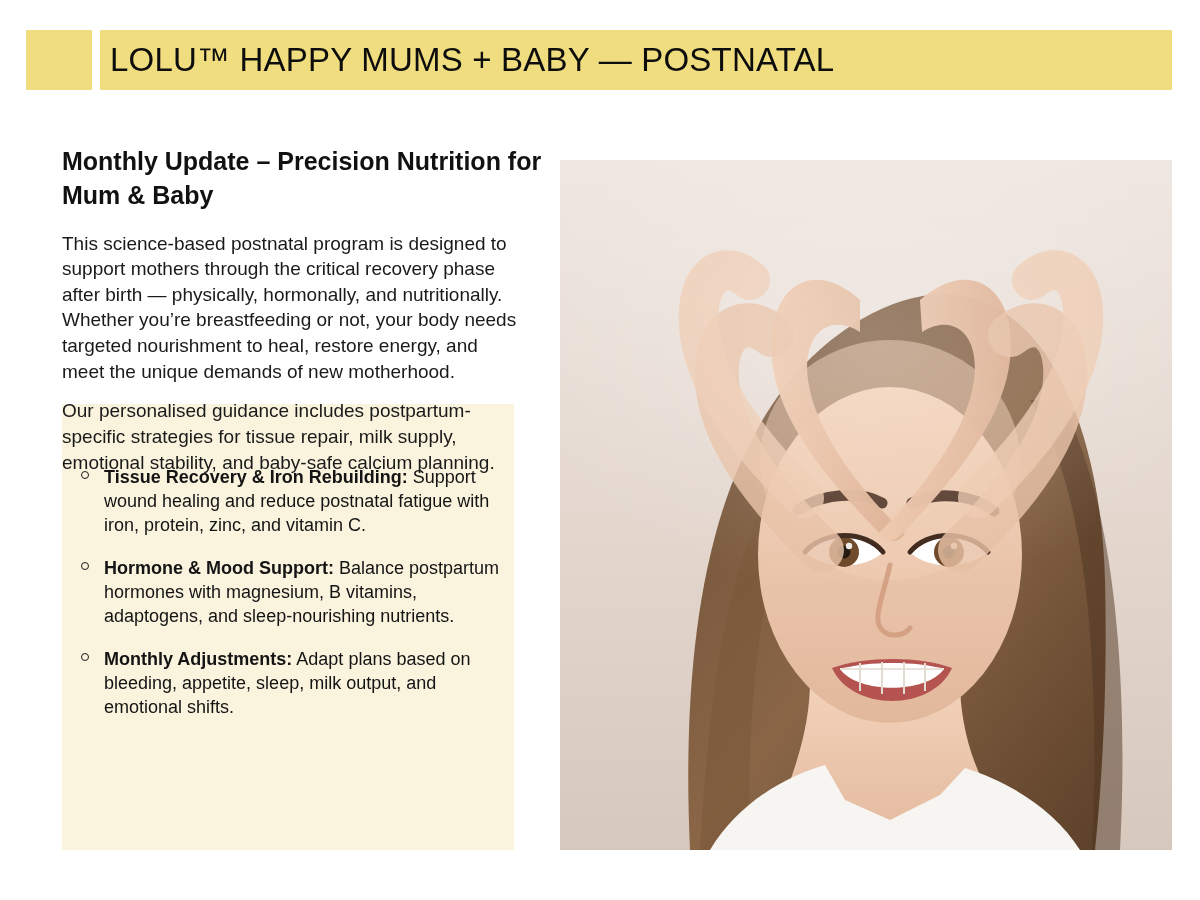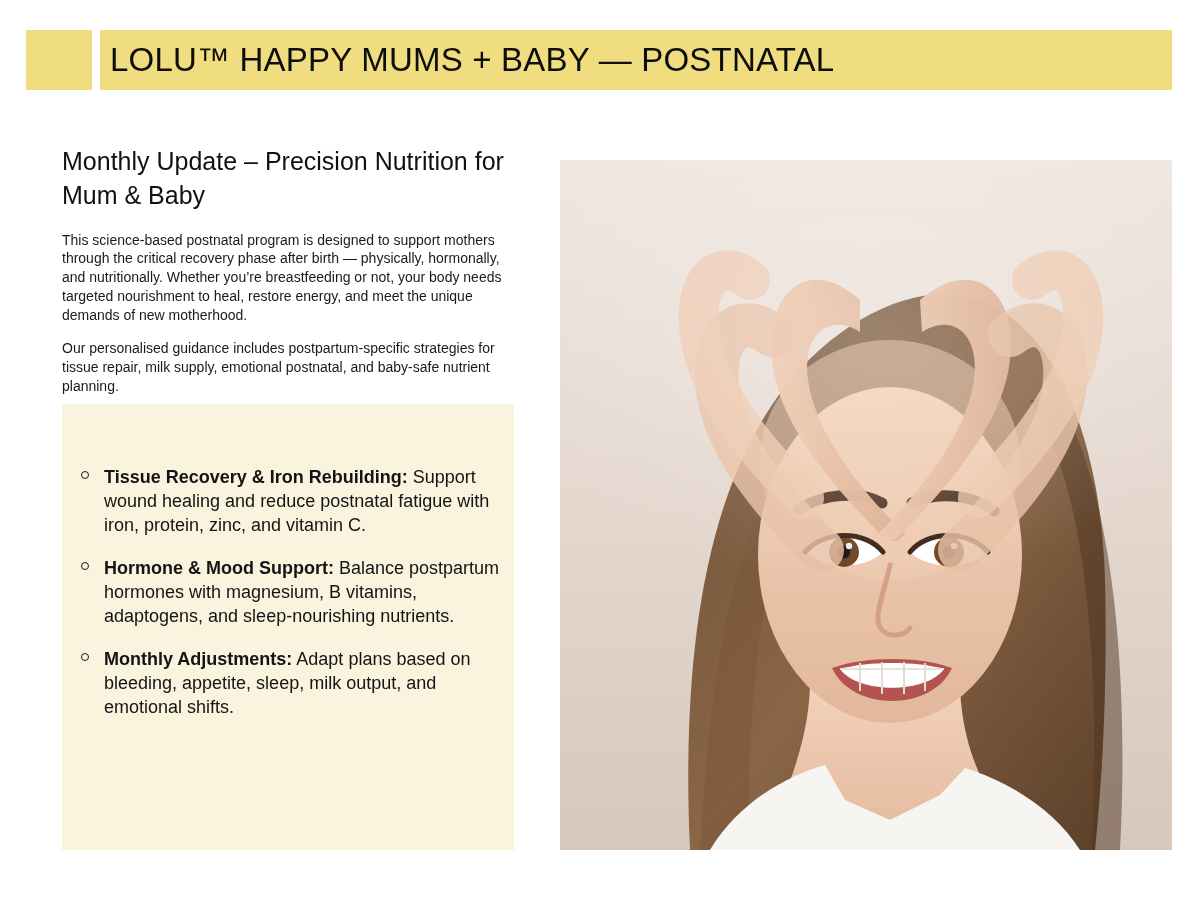--- a/index.html
+++ b/index.html
@@ -48,28 +48,28 @@
 
   
   .left-col {
     position: absolute;
     top: 145px;
     left: 62px;
     width: 500px;
   }
   .section-title {
     font-size: 25px;
-    font-weight: normal;
+    font-weight: bold;
     line-height: 1.35;
     color: #111111;
     margin: 0 0 18px 0;
     width: 500px;
   }
   .body-para {
-    font-size: 14px;
+    font-size: 19px;
     line-height: 1.35;
     color: #1a1a1a;
     margin: 0 0 14px 0;
     width: 462px;
   }
 
   
   .bullet-panel {
     position: absolute;
     top: 404px;
@@ -127,21 +127,21 @@
 
 <div class="header-band"></div>
 <div class="header-notch"></div>
 <div class="header-title">LOLU™ HAPPY MUMS + BABY — POSTNATAL</div>
 
 <div class="bullet-panel"></div>
 
 <div class="left-col">
   <h2 class="section-title">Monthly Update – Precision Nutrition for Mum &amp; Baby</h2>
   <p class="body-para">This science-based postnatal program is designed to support mothers through the critical recovery phase after birth — physically, hormonally, and nutritionally. Whether you’re breastfeeding or not, your body needs targeted nourishment to heal, restore energy, and meet the unique demands of new motherhood.</p>
-  <p class="body-para">Our personalised guidance includes postpartum-specific strategies for tissue repair, milk supply, emotional postnatal, and baby-safe nutrient planning.</p>
+  <p class="body-para">Our personalised guidance includes postpartum-specific strategies for tissue repair, milk supply, emotional stability, and baby-safe calcium planning.</p>
 </div>
 
 <ul class="bullet-list">
   <li class="bullet-item">
     <span class="bullet-marker"></span><span class="bullet-lead">Tissue Recovery &amp; Iron Rebuilding:</span><span> Support wound healing and reduce postnatal fatigue with iron, protein, zinc, and vitamin C.</span>
   </li>
   <li class="bullet-item">
     <span class="bullet-marker"></span><span class="bullet-lead">Hormone &amp; Mood Support:</span><span> Balance postpartum hormones with magnesium, B vitamins, adaptogens, and sleep-nourishing nutrients.</span>
   </li>
   <li class="bullet-item">

